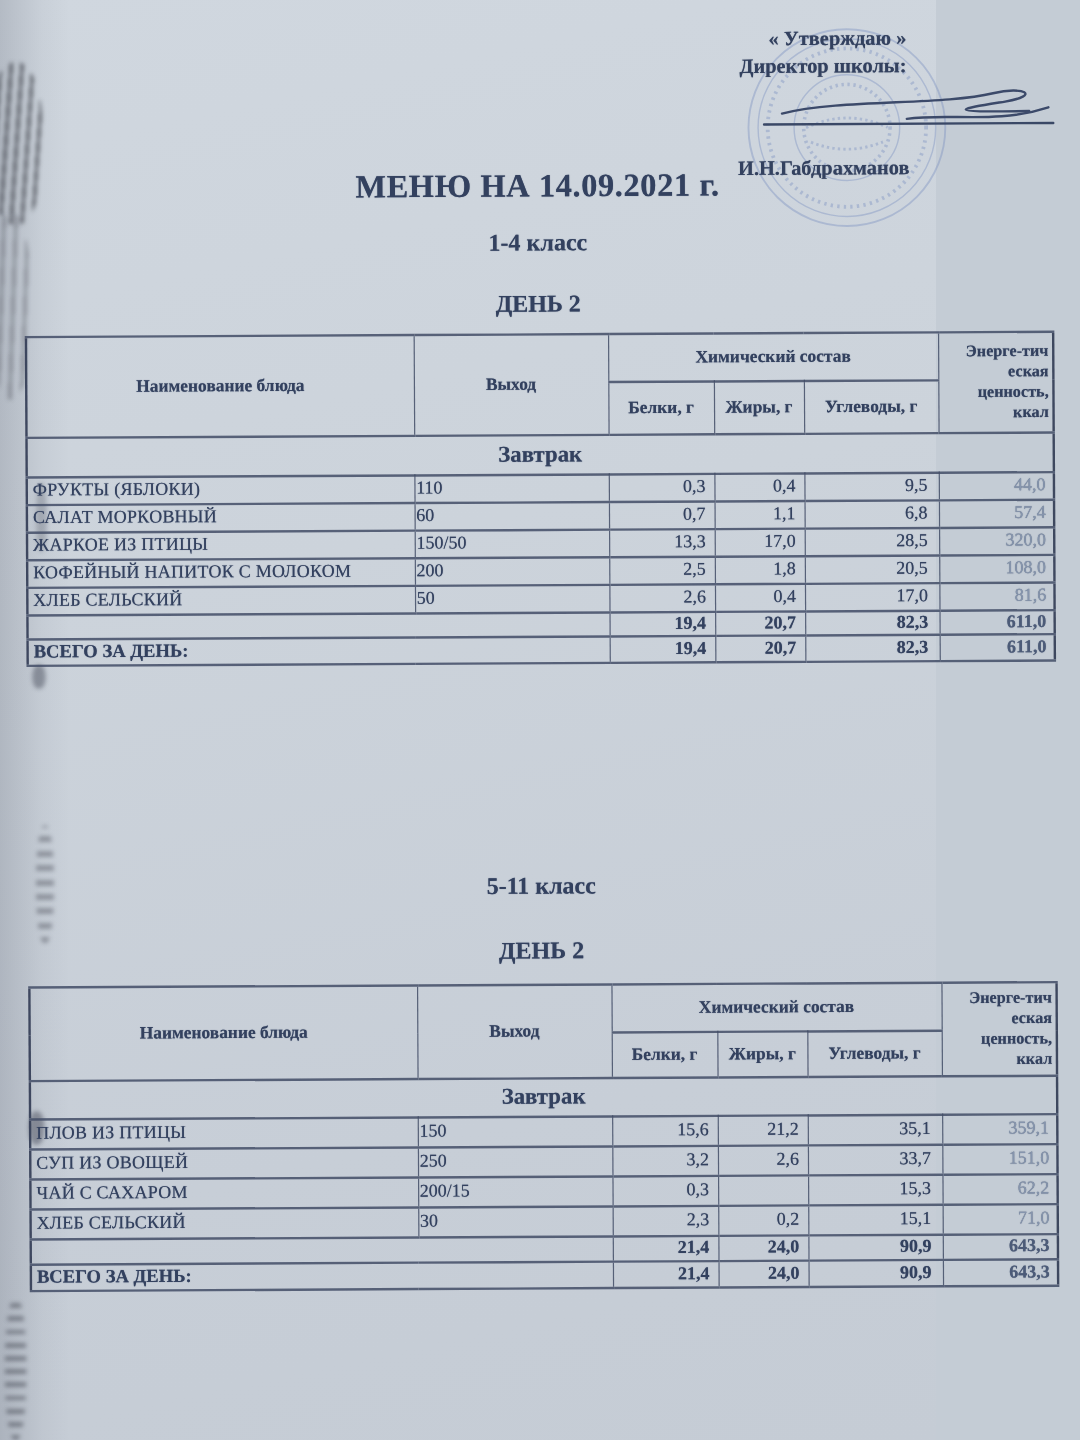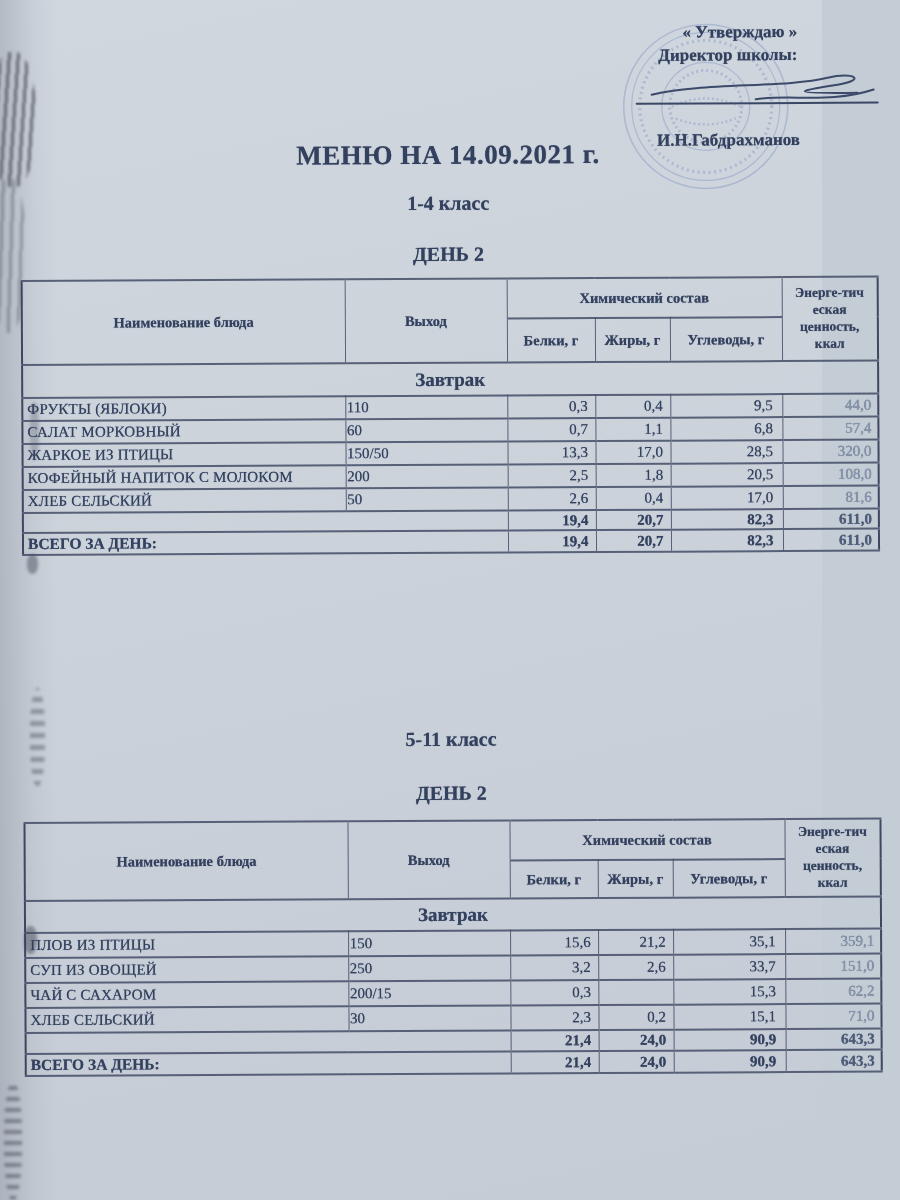--- a/index.html
+++ b/index.html
@@ -1,18 +1,18 @@
 <!DOCTYPE html>
 <html><head>
 <meta charset="utf-8">
 <style>
   html,body{margin:0;padding:0;width:900px;height:1200px;overflow:hidden;
     background:#c4ccd5;font-family:"Liberation Serif","DejaVu Serif",serif;}
   .page{position:relative;width:780px;height:1200px;
-    background:linear-gradient(168deg,#d0d7df 0%,#ccd3db 38%,#c7ced7 75%,#c5ccd5 100%);padding-left:42px;}
+    background:linear-gradient(168deg,#d0d7df 0%,#ccd3db 38%,#c7ced7 75%,#c5ccd5 100%);}
   .sheet{position:absolute;inset:0;transform:rotate(-0.3deg);transform-origin:50% 45%;}
   .ink{color:#33415f;}
   .blur{text-shadow:0 0 0.7px rgba(49,64,95,0.75);}
   
   .approve{position:absolute;top:24px;right:22px;font-size:17px;font-weight:bold;}
   .role{position:absolute;top:47px;right:22px;font-size:17px;font-weight:bold;}
   .sig-line{position:absolute;top:104px;left:638px;width:243px;height:2px;
     background:#3a4866;border-radius:2px;}
   .sig{position:absolute;top:68px;left:648px;}
   .dname{position:absolute;top:108px;right:20px;font-size:17px;font-weight:bold;margin-top:24px;}
@@ -25,21 +25,21 @@
   .g1{top:192px;} .d1{top:243px;}
   .g2{top:728px;} .d2{top:782px;}
   
   table{position:absolute;left:22px;width:856px;border-collapse:collapse;table-layout:fixed;
     border:2.4px solid rgba(55,64,88,0.95);}
   .tbl1{top:278px;} .tbl2{top:820px;}
   th,td{border:1.5px solid rgba(66,76,102,0.85);border-top-width:2px;border-bottom-width:2px;
     color:#33415f;overflow:hidden;}
   th{font-size:14.5px;font-weight:bold;text-align:center;vertical-align:middle;
     line-height:1.25;padding:2px 3px;}
-  .th-energy{font-size:13.5px;}
+  .th-energy{font-size:13.5px;text-align:right;}
   .tbl1 .hr1{height:40px;} .tbl1 .hr2{height:44px;}
   .tbl2 .hr1{height:40px;} .tbl2 .hr2{height:38px;}
   .meal-cell{font-size:19px;font-weight:bold;text-align:center;padding:2px;}
   .tbl1 .meal-row{height:33px;} .tbl2 .meal-row{height:32px;}
   .tbl1 .data-row{height:23px;} .tbl2 .data-row{height:25px;}
   .tbl1 .subtotal-row{height:20px;} .tbl2 .subtotal-row{height:21px;}
   .tbl1 .total-row{height:22px;} .tbl2 .total-row{height:22px;}
   td{font-size:15px;}
   .c-name{text-align:left;padding:0 4px;letter-spacing:0.2px;}
   .c-out{text-align:left;}

